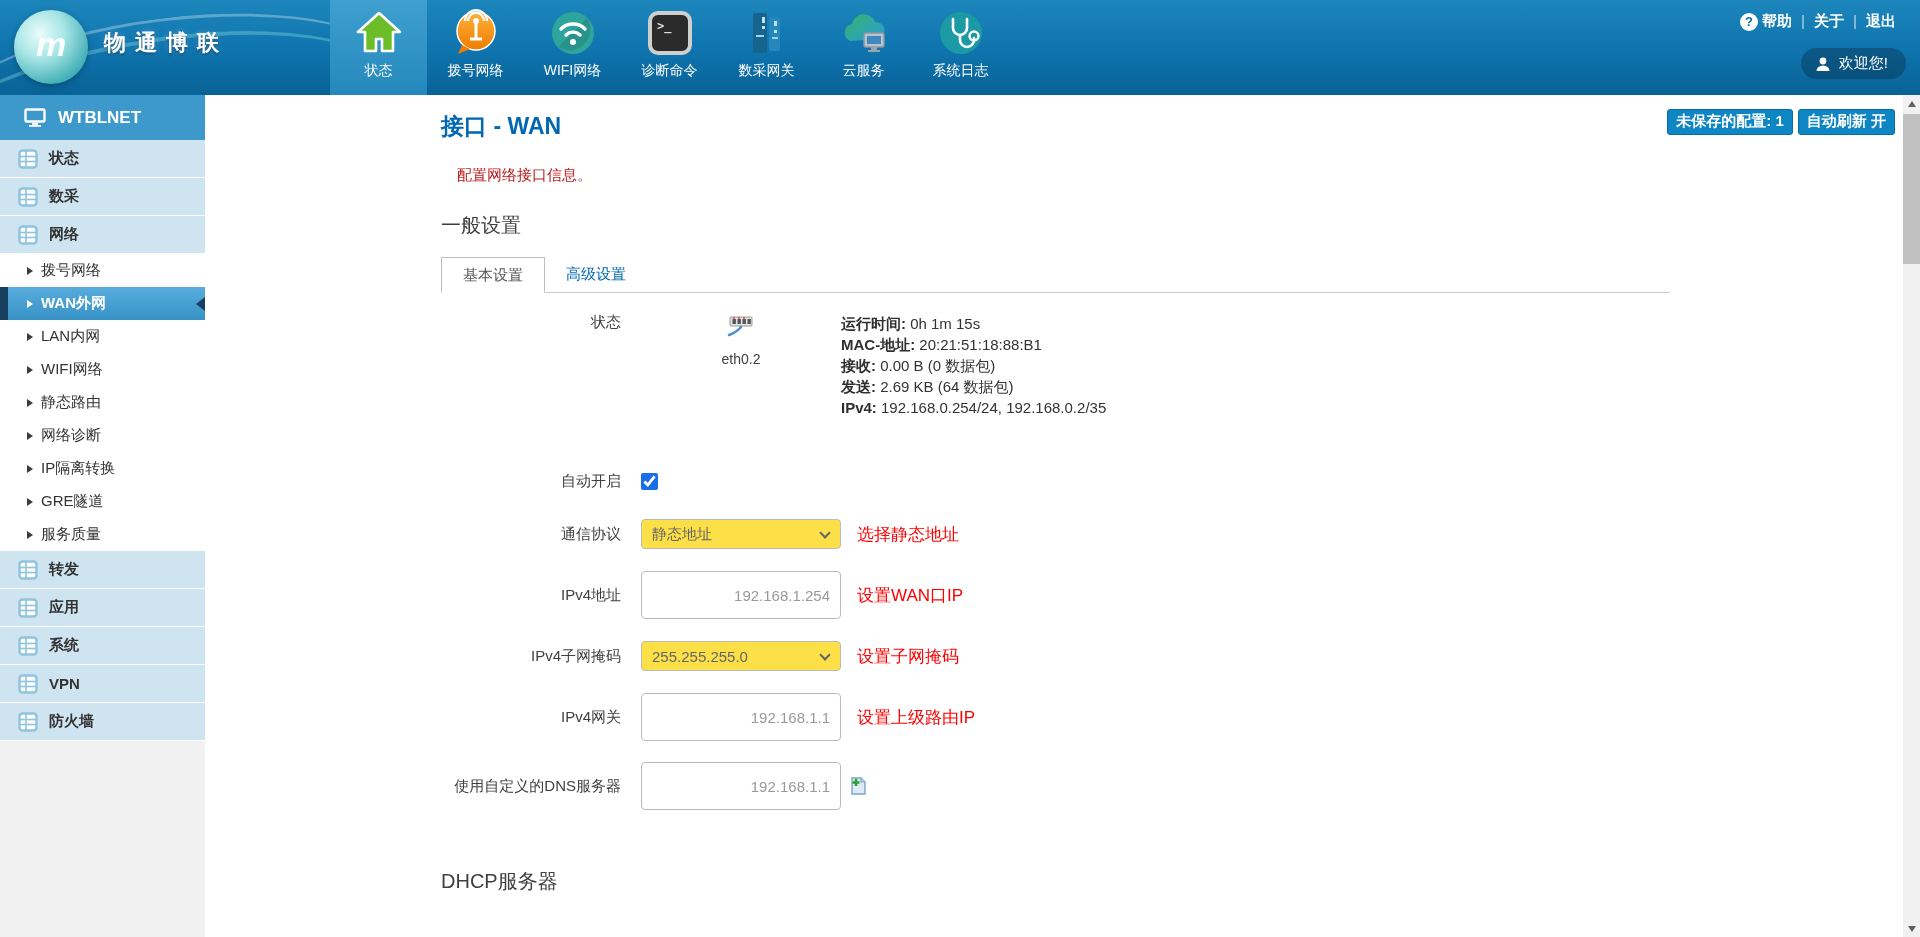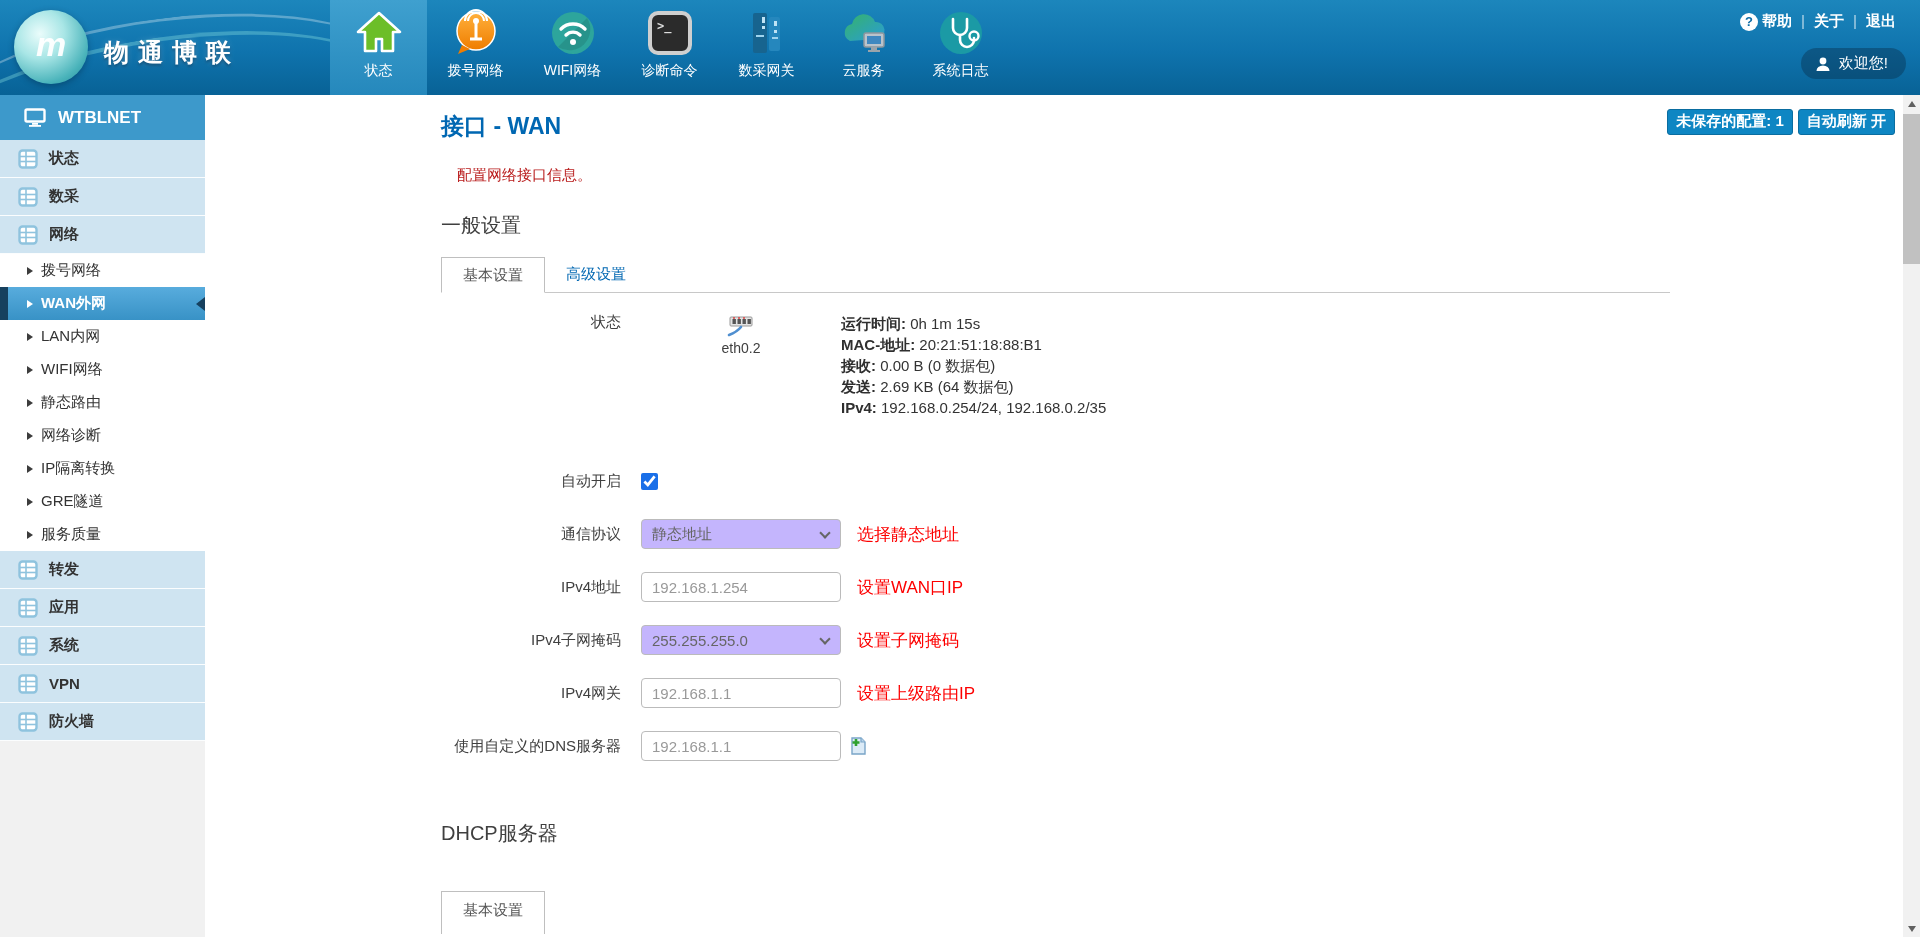--- a/index.html
+++ b/index.html
@@ -11,22 +11,22 @@
             background:linear-gradient(180deg,#1c86bc 0%,#0f73ad 55%,#086296 100%); overflow:hidden; }
   .brand { position:absolute; left:0; top:0; width:330px; height:95px; }
   .swoosh1 { position:absolute; left:-70px; top:18px; width:480px; height:170px; border-radius:50%;
              border-top:3px solid rgba(255,255,255,.30); transform:rotate(-7deg); }
   .swoosh2 { position:absolute; left:-110px; top:40px; width:520px; height:190px; border-radius:50%;
              border-top:4px solid rgba(140,230,225,.35); transform:rotate(-10deg); }
   .globe { position:absolute; left:14px; top:10px; width:74px; height:74px; border-radius:50%;
            background:radial-gradient(circle at 35% 32%, #eafcfb 0%, #a9e6e6 35%, #49b3ba 72%, #1f8795 100%);
            box-shadow:0 2px 6px rgba(0,30,50,.35); display:flex; align-items:center; justify-content:center; }
   .globe span { color:rgba(255,255,255,.95); font-size:34px; font-style:italic; font-weight:bold; margin-top:-6px;}
-  .brand-name { position:absolute; left:104px; top:28px; color:#fff; font-size:25px; font-weight:bold;
-                letter-spacing:9px; text-shadow:0 2px 3px rgba(0,40,70,.5), 0 0 6px rgba(255,255,255,.25); white-space:nowrap;margin-top:8px; }
+  .brand-name { position:absolute; left:104px; top:28px; color:#fff; font-size:22px; font-weight:bold;
+                letter-spacing:9px; text-shadow:0 2px 3px rgba(0,40,70,.5), 0 0 6px rgba(255,255,255,.25); white-space:nowrap; }
 
   .topnav { position:absolute; left:330px; top:0; height:95px; display:flex; }
   .nav-item { width:97px; height:95px; display:flex; flex-direction:column; align-items:center; cursor:pointer; }
   .nav-item.active { background:linear-gradient(180deg,#3fa0cf 0%,#2588bc 100%); }
   .nav-ico { margin-top:7px; width:52px; height:52px; display:flex; align-items:center; justify-content:center; }
   .nav-label { color:#fff; font-size:14px; margin-top:3px; white-space:nowrap; }
 
   .top-right { position:absolute; right:24px; top:12px; display:flex; align-items:center; gap:10px; color:#fff; font-size:15px; font-weight:bold; }
   .tr-sep { width:2px; height:14px; background:rgba(255,255,255,.45); }
   .help-circ { display:inline-flex; width:18px; height:18px; border-radius:50%; background:#fff; color:#0d6ca6;
@@ -65,28 +65,28 @@
   .tabbar { margin-top:17px; height:37px; border-bottom:1px solid #c8c8c8; display:flex; align-items:flex-end; }
   .tab { padding:0 21px; height:36px; display:flex; align-items:center; font-size:15px; cursor:pointer; }
   .tab.active { border:1px solid #bfbfbf; border-bottom:1px solid #fff; margin-bottom:-1px; background:#fff; color:#555; }
   .tab.link { color:#0067b2; }
 
   .formarea { margin-top:20px; }
   .frow { display:flex; align-items:center; margin-bottom:21px; min-height:32px; }
   .frow.status { align-items:flex-start; margin-bottom:47px; }
   .flabel { width:200px; flex-shrink:0; text-align:right; padding-right:20px; font-size:15px; color:#404040; }
   .iface-block { width:200px; flex-shrink:0; display:flex; flex-direction:column; align-items:center; padding-top:2px; }
-  .iface-name { font-size:14px; color:#404040; margin-top:3px; }
+  .iface-name { font-size:14px; color:#404040; margin-top:14px; }
   .status-lines { font-size:15px; color:#333; line-height:21px; }
   .status-lines b { color:#2f2f2f;margin-top:10px; }
 
-  .tinput { width:200px; height:30px; border:1px solid #bbb; border-radius:4px; padding:0 10px;
-            font-size:15px; color:#999; font-family:"Liberation Sans","DejaVu Sans",sans-serif; outline:none; background:#fff; }
+  .tinput { width:200px; height:48px; border:1px solid #bbb; border-radius:4px; padding:0 10px;
+            font-size:15px; color:#999; font-family:"Liberation Sans","DejaVu Sans",sans-serif; outline:none; background:#fff;text-align:right; }
   .tselect { width:200px; height:30px; border:1px solid #bbb; border-radius:4px; padding:0 26px 0 10px;
-             font-size:15px; color:#666; background:#c4b5fd; display:flex; align-items:center; position:relative; cursor:pointer; }
+             font-size:15px; color:#666; background:#fde047; display:flex; align-items:center; position:relative; cursor:pointer; }
   .chev { position:absolute; right:11px; top:9px; width:8px; height:8px;
           border-right:2px solid #666; border-bottom:2px solid #666; transform:rotate(45deg); }
   .cb { width:17px; height:17px; accent-color:#1a6fe8; cursor:pointer; }
   .rednote { margin-left:16px; font-size:17px; color:#fd0000; white-space:nowrap; }
   .addbtn { margin-left:6px; cursor:pointer; display:flex; align-items:flex-start; }
 
   .dhcp-h { margin-top:58px; }
   .bottom-tab { margin-top:44px; display:inline-block; border:1px solid #bfbfbf; border-bottom:none;
                 padding:9px 21px 14px; font-size:15px; color:#555; background:#fff; }
 

